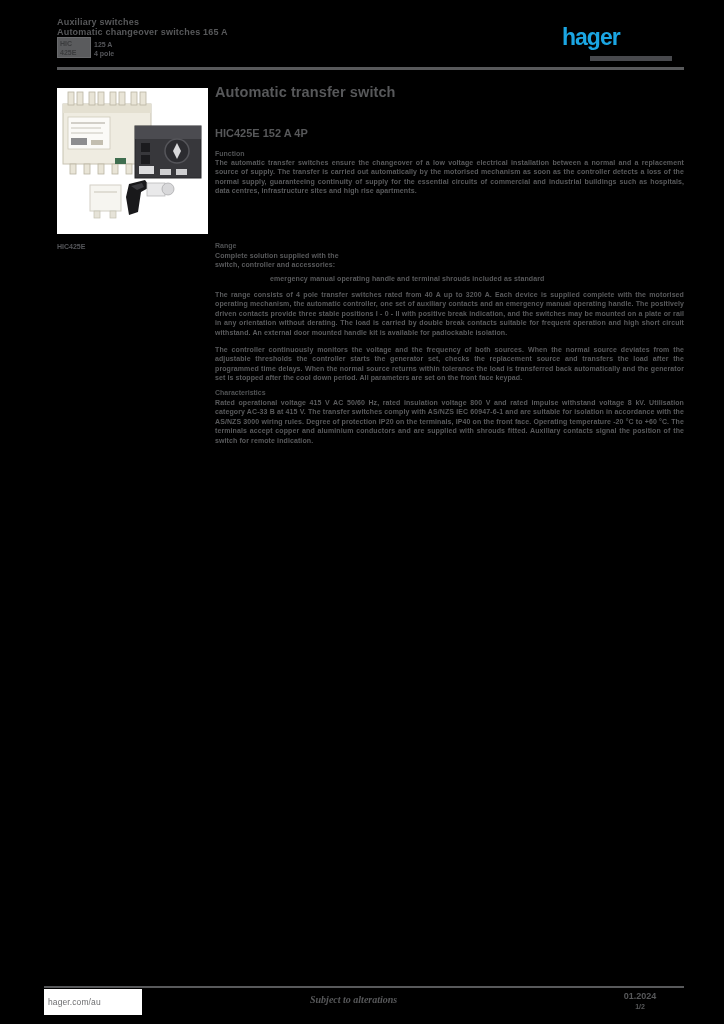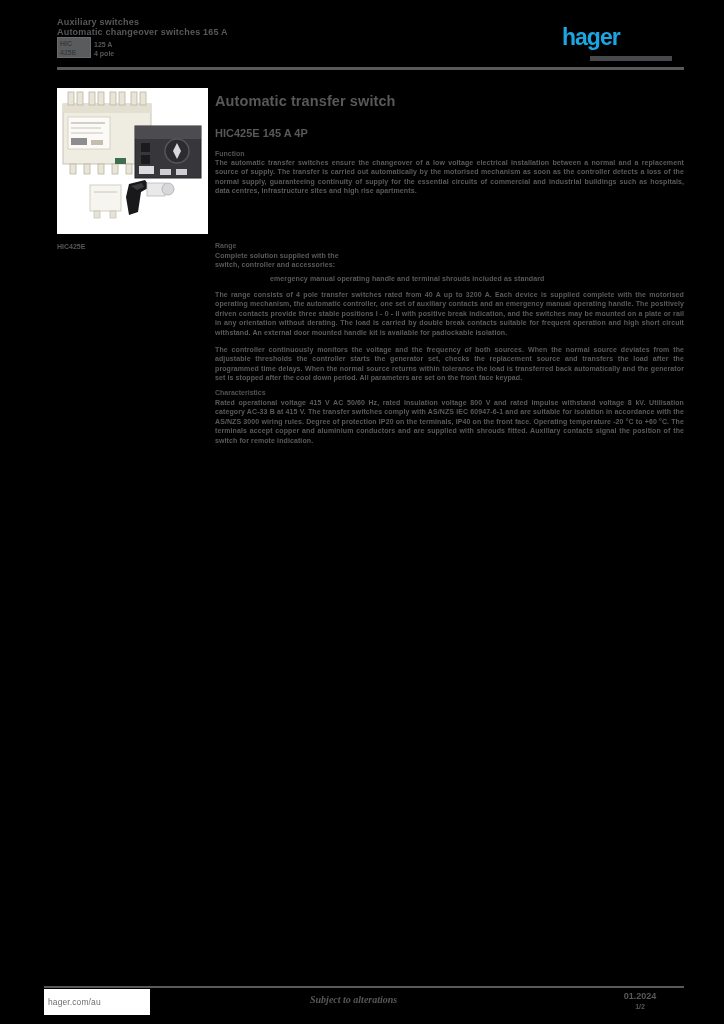--- a/index.html
+++ b/index.html
@@ -23,21 +23,21 @@
   .h1{font-size:14.5px;font-weight:700;color:#57585a;letter-spacing:.1px;}
   .h2{font-size:11px;font-weight:700;color:#57585a;}
   .sec-label{font-size:7px;font-weight:700;color:#505254;}
   .body-txt{font-size:7px;font-weight:700;line-height:9.4px;color:#595a5c;
             text-align:justify;letter-spacing:.1px;}
   .body-txt.no-just{text-align:left;}
   .caption{font-size:7px;font-weight:700;color:#55565a;}
 
   
   .f-rule{background:#58595b;height:2px;}
-  .web-box{width:106px;height:26px;background:#fff;display:flex;align-items:center;padding-left:4px;box-sizing:border-box;}
+  .web-box{width:98px;height:26px;background:#fff;display:flex;align-items:center;padding-left:4px;box-sizing:border-box;}
   .web-txt{font-size:8.5px;color:#6d6e70;font-weight:400;letter-spacing:.1px;}
   .f-note{font-family:"Liberation Serif",serif;font-style:italic;font-weight:700;font-size:10px;color:#57585a;}
   .f-page{font-size:9px;font-weight:700;color:#57585a;text-align:right;line-height:10px;}
   .f-page small{font-size:7px;}
 </style>
 </head>
 <body>
 
 <div id="canvas">
 
@@ -107,22 +107,22 @@
 
       <path d="M72 96 L88 92 L93 99 L84 104 L81 124 L72 127 L69 109 Z" fill="#19191b"></path>
       <path d="M74 98 L85 95 L87 99 L80 102 Z" fill="#3a3a3e"></path>
 
       <rect x="90" y="95" width="18" height="13" fill="#e9e9ea" stroke="#b9b9bb" stroke-width="0.8"></rect>
       <circle cx="111" cy="101" r="6" fill="#d8d8da" stroke="#ababad" stroke-width="0.8"></circle>
     </svg>
   </div>
   <div class="abs caption" style="left:57px;top:243px;">HIC425E</div>
 
-  <div class="abs h1" style="left:215px;top:93px;">Automatic transfer switch</div>
-  <div class="abs h2" style="left:215px;top:127px;">HIC425E 145 A 4P</div>
+  <div class="abs h1" style="left:215px;top:84px;">Automatic transfer switch</div>
+  <div class="abs h2" style="left:215px;top:127px;">HIC425E 152 A 4P</div>
 
   <div class="abs sec-label" style="left:215px;top:150px;">Function</div>
   <div class="abs body-txt" style="left:215px;top:158px;width:469px;">The automatic transfer switches ensure the changeover of a low voltage electrical installation between a normal and a replacement source of supply. The transfer is carried out automatically by the motorised mechanism as soon as the controller detects a loss of the normal supply, guaranteeing continuity of supply for the essential circuits of commercial and industrial buildings such as hospitals, data centres, infrastructure sites and high rise apartments.</div>
 
   <div class="abs sec-label" style="left:215px;top:242px;">Range</div>
   <div class="abs body-txt no-just" style="left:215px;top:251px;width:215px;">Complete solution supplied with the</div>
   <div class="abs body-txt no-just" style="left:215px;top:260px;width:215px;">switch, controller and accessories:</div>
   <div class="abs body-txt no-just" style="left:270px;top:274px;width:375px;">emergency manual operating handle and terminal shrouds included as standard</div>
   <div class="abs body-txt" style="left:215px;top:290px;width:469px;">The range consists of 4 pole transfer switches rated from 40 A up to 3200 A. Each device is supplied complete with the motorised operating mechanism, the automatic controller, one set of auxiliary contacts and an emergency manual operating handle. The positively driven contacts provide three stable positions I - 0 - II with positive break indication, and the switches may be mounted on a plate or rail in any orientation without derating. The load is carried by double break contacts suitable for frequent operation and high short circuit withstand. An external door mounted handle kit is available for padlockable isolation.</div>
 

